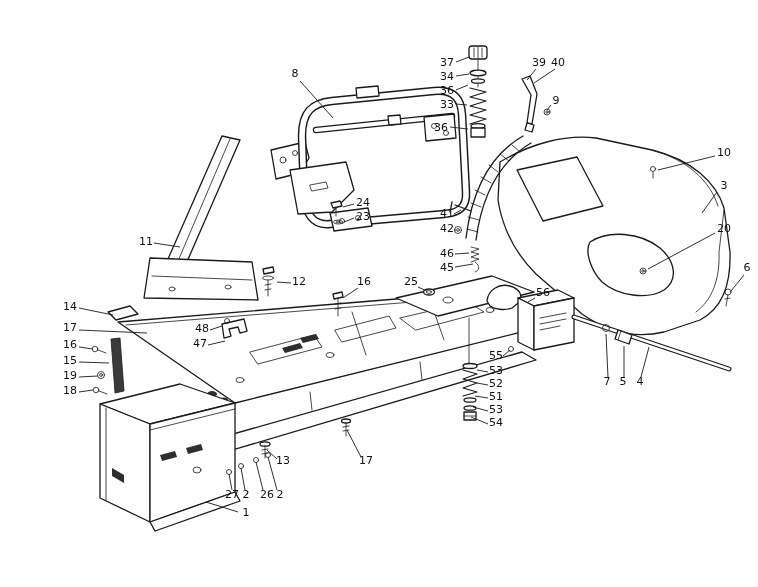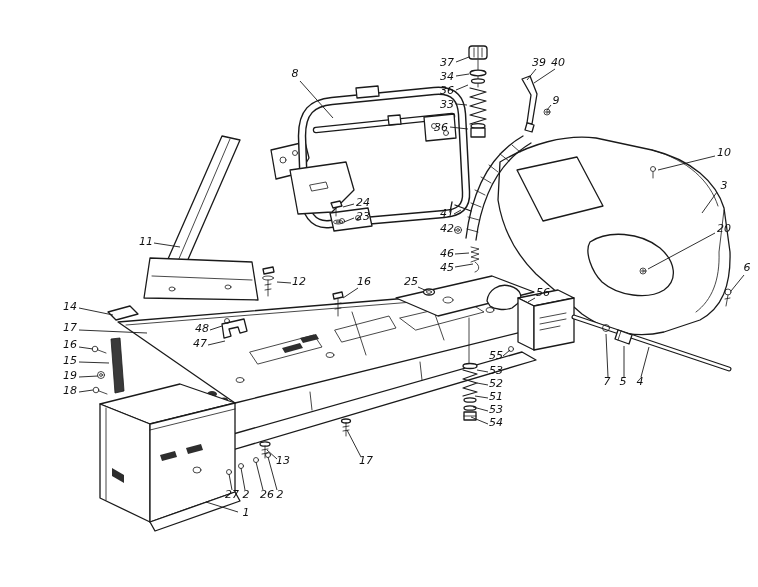--- a/index.html
+++ b/index.html
@@ -1,17 +1,17 @@
 <!DOCTYPE html>
 <html><head>
 <meta charset="utf-8">
 <style>
   html,body{margin:0;padding:0;background:#ffffff;}
   .stage{position:relative;width:758px;height:587px;background:#fff;overflow:hidden;
-         font-family:"DejaVu Sans",sans-serif;font-style:italic;}
+         font-family:"DejaVu Sans",sans-serif;}
   svg{display:block;}
   .ln{fill:none;stroke:#1a1a1a;stroke-width:1.3;stroke-linejoin:round;stroke-linecap:round;}
   .thin{fill:none;stroke:#1a1a1a;stroke-width:0.8;stroke-linejoin:round;stroke-linecap:round;}
   .w{fill:#ffffff;stroke:#1a1a1a;stroke-width:1.3;stroke-linejoin:round;}
   .dk{fill:#2e2e2e;stroke:none;}
   .gry{fill:#3a3a3a;stroke:#1a1a1a;stroke-width:0.8;}
   .tubeO{fill:none;stroke:#1a1a1a;stroke-width:8.5;stroke-linejoin:round;stroke-linecap:round;}
   .tubeI{fill:none;stroke:#ffffff;stroke-width:5.6;stroke-linejoin:round;stroke-linecap:round;}
   .tubeO2{fill:none;stroke:#1a1a1a;stroke-width:6.5;stroke-linecap:round;}
   .tubeI2{fill:none;stroke:#ffffff;stroke-width:4.0;stroke-linecap:round;}

